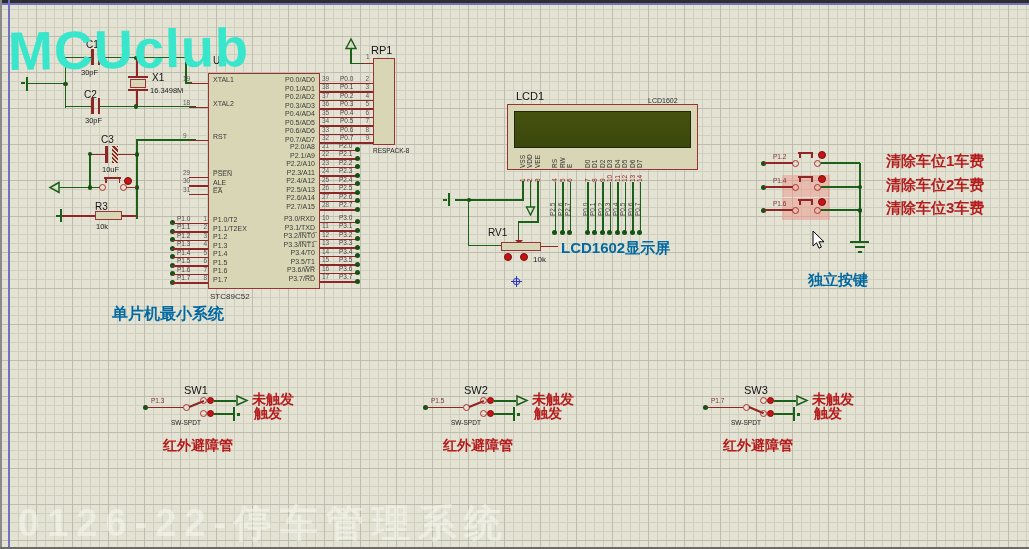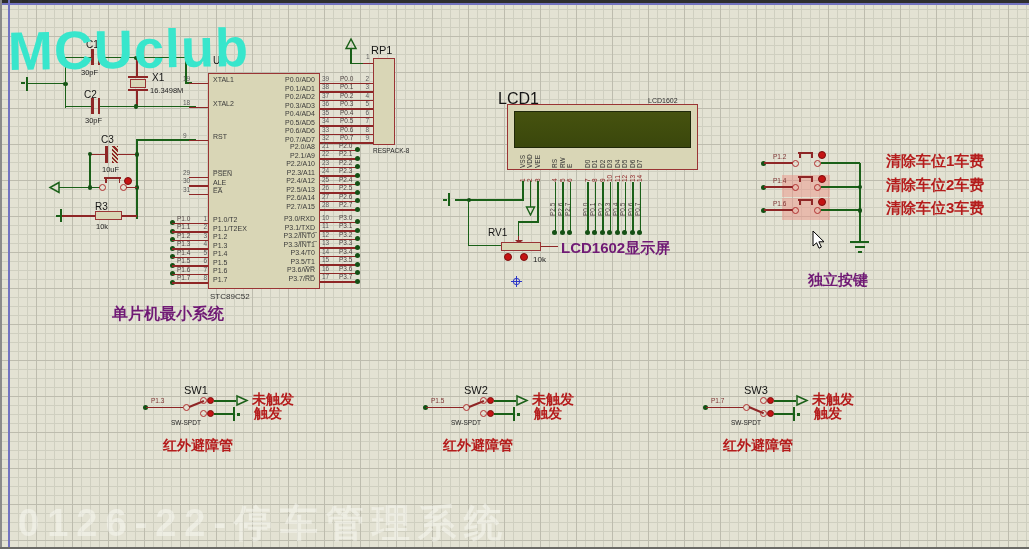--- a/index.html
+++ b/index.html
@@ -14,21 +14,21 @@
     background-size:36px 36px,36px 36px,9px 9px,9px 9px;}
   .ab{position:absolute}
   .wg{position:absolute;background:#1a6018}
   .wr{position:absolute;background:#8e2626}
   .jd{position:absolute;width:4.5px;height:4.5px;border-radius:50%;background:#155015}
   .cc{position:absolute;width:7px;height:7px;border:1.6px solid #b13030;border-radius:50%;box-sizing:border-box}
   .rd{position:absolute;width:8px;height:8px;border-radius:50%;background:#c41414;border:1px solid #7d0e0e;box-sizing:border-box}
   .comp{position:absolute;background:#d9d6b6;border:1.5px solid #9a3434;box-sizing:border-box}
   .lbl{position:absolute;font-size:10px;color:#141414;white-space:nowrap}
   .val{position:absolute;font-size:7.5px;color:#242424;white-space:nowrap}
-  .cn{position:absolute;font-weight:700;color:#701a75;white-space:nowrap}
+  .cn{position:absolute;font-weight:700;color:#0369a1;white-space:nowrap}
   .prow{position:absolute;height:9px}
   .prow .pw{position:absolute;bottom:0;height:1.5px;background:#8e2626}
   .prow .n1{position:absolute;top:-0.5px;font-size:6.5px;color:#5c5c5c}
   .prow .nn{position:absolute;top:-0.5px;font-size:6.5px;color:#4a3e3e}
   .prow .n2{position:absolute;top:-0.5px;font-size:6.5px;color:#5c5c5c}
   .rows-host{position:absolute}
   .cname{position:absolute;left:0;height:9px;line-height:10px;font-size:7px;color:#3a3a3a;white-space:nowrap}
   .cname.r{left:auto;right:0;text-align:right}
   
   .ctrlrows .pw{left:6px;right:0}
@@ -455,21 +455,21 @@
     <path d="M2 11.5 L7 2 L12 11.5 Z" fill="none" stroke="#1a6018" stroke-width="1.5"></path>
   </svg>
 <div class="wg" style="left:350px;top:48px;width:1.5px;height:16px"></div>
 <div class="wg" style="left:351px;top:62.5px;width:13px;height:1.5px"></div>
 <div class="wr" style="left:363px;top:62.5px;width:10px;height:1.5px"></div>
 <div class="ab" style="left:366px;top:53px;font-size:6.5px;color:#5c5c5c">1</div>
 <div class="comp" style="left:373px;top:58px;width:22px;height:87px"></div>
 <div class="lbl" style="left:371px;top:44px;font-size:11px">RP1</div>
 <div class="val" style="left:373px;top:147px;font-size:6.5px">RESPACK-8</div>
 
-<div class="lbl" style="left:498px;top:90px;font-size:16px">LCD1</div>
+<div class="lbl" style="left:516px;top:90px;font-size:11px">LCD1</div>
 <div class="ab" style="left:648px;top:97px;font-size:7px;color:#2d2d2d">LCD1602</div>
 <div class="comp" style="left:507px;top:104px;width:191px;height:66px"></div>
 <div class="ab" style="left:514px;top:111px;width:177px;height:37px;background:linear-gradient(#46520f,#3a470c);border:1px solid #20280a;box-sizing:border-box"></div>
 <div class="rows-host" style="left:504px;top:104px;width:160px;height:140px">
 
 <div class="lcdcol" style="left: 14px; --w: 0px; --d: none;">
     <span class="pname">VSS</span>
     <span class="pnum">1</span>
     <span class="pnet"></span>
     <i class="pwire"></i>

